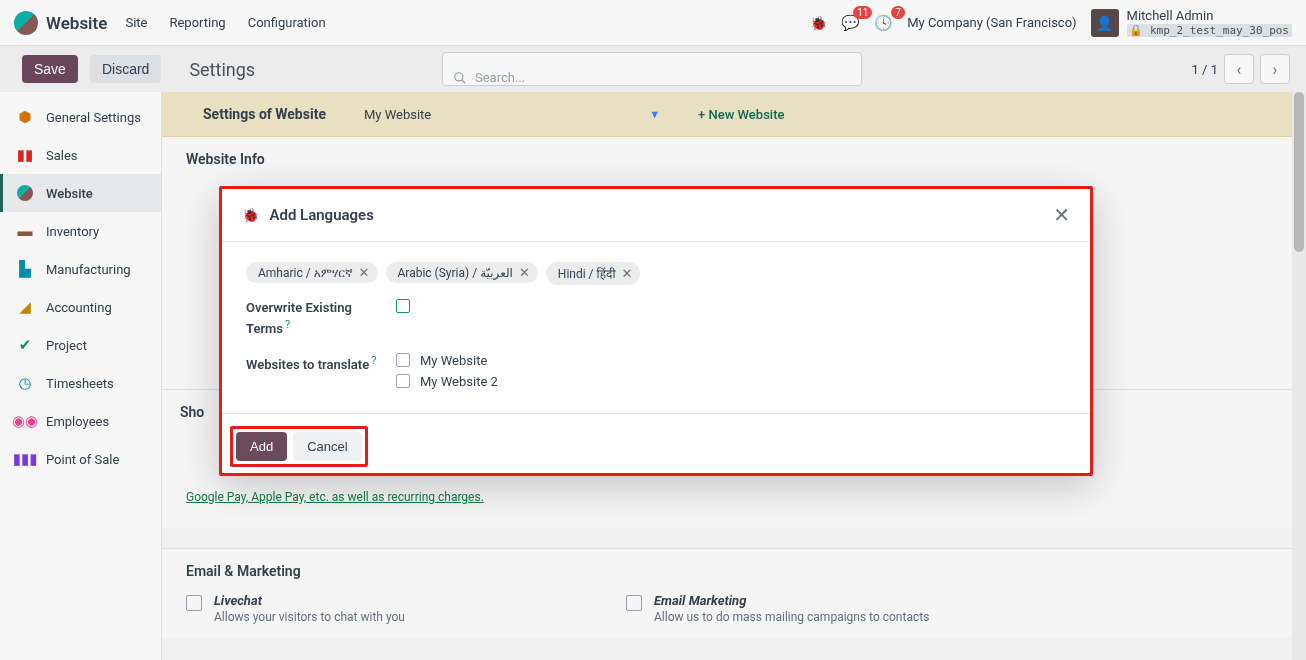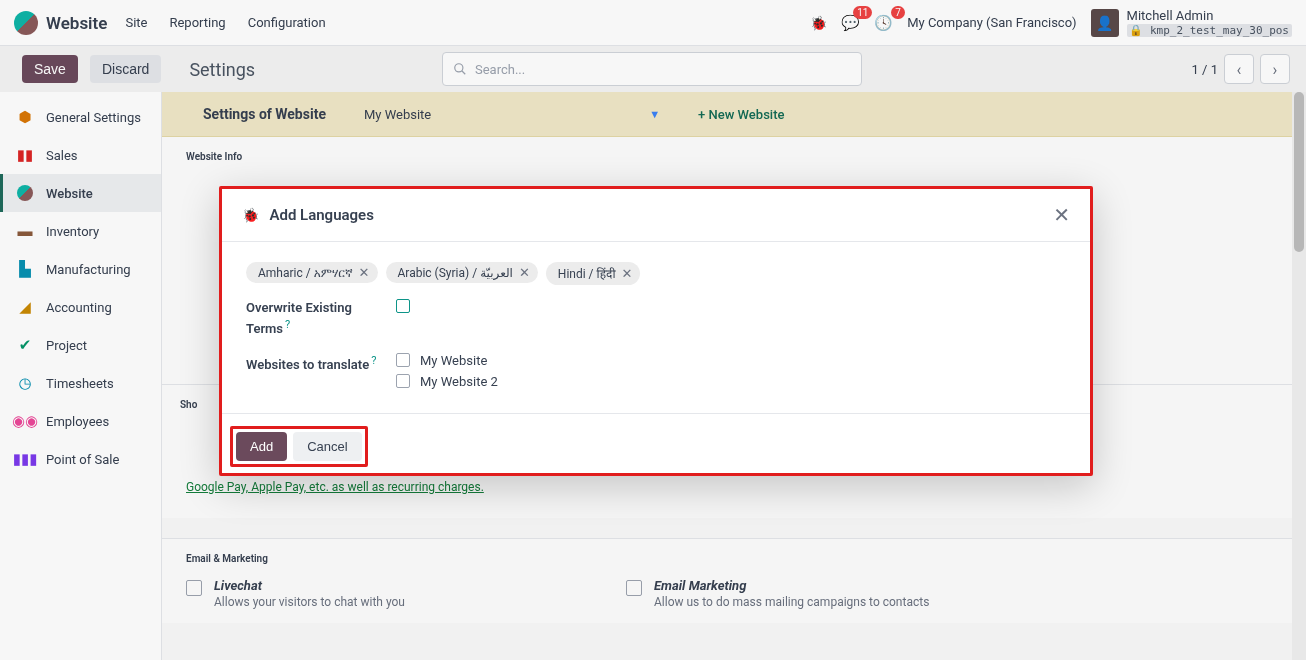--- a/index.html
+++ b/index.html
@@ -22,21 +22,21 @@
   .user-meta { display: flex; flex-direction: column; line-height: 1.2; }
   .user-name { font-size: 13px; color: #374151; }
   .db-name { font-size: 11px; background: #e5e7eb; color: #4b5563; padding: 0 3px; border-radius: 2px; font-family: monospace; }
   
   
   .controlbar { height: 46px; display: flex; align-items: center; padding: 0 16px 0 22px; gap: 12px; background: #f4f4f4; }
   .btn { padding: 6px 12px; border-radius: 4px; border: none; font-size: 14px; cursor: pointer; }
   .btn-primary { background: #6b4a5c; color: #fff; font-weight: 500; }
   .btn-secondary { background: #e5e7eb; color: #374151; font-weight: 500; }
   .page-title { font-size: 18px; color: #4b5563; margin-left: 16px; }
-  .searchbox { margin-left: auto; width: 420px; height: 34px; border: 1px solid #d1d5db; border-radius: 4px; display: flex; align-items: center; padding: 0 10px; background: #fff; color: #9ca3af; position: absolute; left: 442px; top: 52px;}
+  .searchbox { margin-left: auto; width: 420px; height: 34px; border: 1px solid #d1d5db; border-radius: 4px; display: flex; align-items: flex-end; padding: 0 10px; background: #fff; color: #9ca3af; position: absolute; left: 442px; top: 52px;}
   .searchbox svg { width: 14px; height: 14px; margin-right: 8px; }
   .pager { display: flex; align-items: center; gap: 6px; margin-left:auto; }
   .pager-btn { width: 30px; height: 30px; border: 1px solid #d1d5db; background: #fff; border-radius: 4px; display: flex; align-items: center; justify-content: center; cursor: pointer; color: #6b7280; font-size: 16px; }
   
   
   .body-row { display: flex; height: calc(100% - 92px); }
   .sidebar { width: 162px; background: #fff; border-right: 1px solid #e5e7eb; padding-top: 6px; }
   .sidebar-item { display: flex; align-items: center; gap: 12px; padding: 10px 16px; cursor: pointer; color: #374151; font-size: 13px; }
   .sidebar-item.active { background: #eef0f2; border-left: 3px solid #1f6b5c; padding-left: 13px; font-weight: 500; }
   .side-ico { width: 18px; height: 18px; display: inline-flex; align-items: center; justify-content: center; font-size: 15px; }
@@ -45,21 +45,21 @@
   .scroll-overlay { position: absolute; top: 0; right: 0; bottom: 0; width: 14px; background: #f0f0f0; }
   .scroll-thumb { position: absolute; top: 0; left: 2px; right: 2px; height: 160px; background: #bdbdbd; border-radius: 5px; }
   
   .settings-header { background: #f0e8c8; padding: 14px 41px; display: flex; align-items: center; gap: 38px; border-bottom: 1px solid #e5d9a8; }
   .settings-header strong { font-size: 14px; color: #374151; }
   .site-select { color: #374151; }
   .arrow-dn { color: #3b82f6; margin-left: 180px; font-size: 11px; }
   .new-site { color: #146c56; font-weight: 500; }
   
   .section { padding: 14px 24px; border-top: 1px solid #e5e7eb; }
-  .section-title { font-weight: 600; font-size: 10px; color: #374151; margin-bottom: 8px; }
+  .section-title { font-weight: 600; font-size: 14px; color: #374151; margin-bottom: 8px; }
   .section.info { background: #fdfdfd; border-top: none; }
   .gap-block { height: 200px; background: #fdfdfd; }
   
   .shop-section { background: #fdfdfd; }
   .shop-lead { font-size: 12px; color: #15803d; margin-bottom: 8px; line-height: 1.5; text-decoration: underline; }
   .activate-btn { background: #6b4a5c; color: #fff; padding: 8px 14px; border-radius: 4px; font-size: 13px; font-weight: 500; border:none; cursor:pointer; }
   .view-alt { color: #146c56; font-weight: 500; margin-left: 24px; font-size: 13px; cursor:pointer;}
   .arrow-r { color: #146c56; margin-right: 4px; }
   
   .email-section { background: #fdfdfd; margin-top: 20px; }

